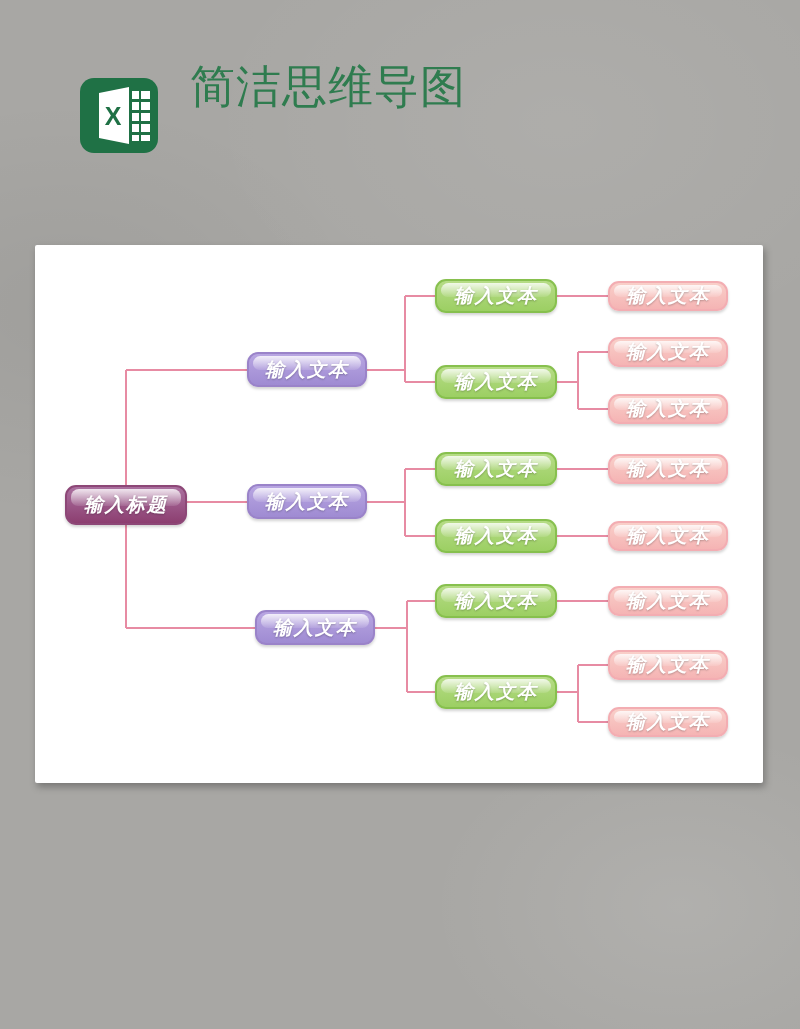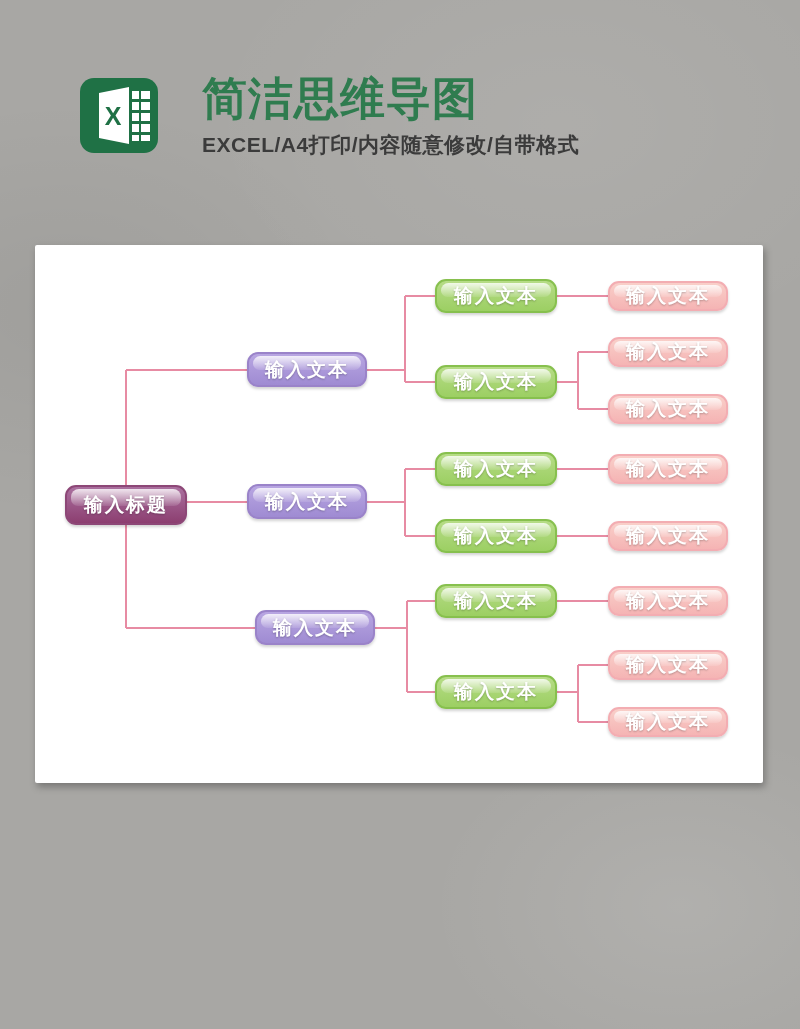--- a/index.html
+++ b/index.html
@@ -8,22 +8,22 @@
     position:relative; width:800px; height:1029px; overflow:hidden;
     background:
       radial-gradient(420px 300px at 85% 88%, rgba(255,255,255,0.10), transparent 60%),
       radial-gradient(500px 350px at 8% 30%, rgba(0,0,0,0.05), transparent 60%),
       radial-gradient(600px 400px at 70% 12%, rgba(255,255,255,0.07), transparent 60%),
       #a8a7a4;
   }
   
   .hdr-icon { position:absolute; left:80px; top:78px; width:78px; height:75px; }
   .hdr-title {
-    position:absolute; left:190px; top:62px; margin:12px;
-    font-size:45px; font-weight:bold; letter-spacing:1px; line-height:1.1;
+    position:absolute; left:190px; top:62px; margin:0;
+    font-size:45px; font-weight:normal; letter-spacing:1px; line-height:1.1;
   }
   .hdr-sub {
     position:absolute; left:202px; top:131px; margin:0;
     font-size:21px; font-weight:600; color:#3b3b3b; letter-spacing:0.5px;
   }
   
   .canvas {
     position:absolute; left:35px; top:245px; width:728px; height:538px;
     background:#ffffff; border-radius:2px;
     box-shadow:2px 4px 7px rgba(50,50,50,0.40);
@@ -32,20 +32,21 @@
   
   .node {
     position:absolute; border-radius:11px; border:2px solid transparent;
     box-sizing:border-box; display:flex; align-items:center; justify-content:center;
     box-shadow:0 2px 3px rgba(0,0,0,0.18);
   }
   .node .node-label {
     position:relative; z-index:2; color:#ffffff; font-weight:bold;
     font-size:19px; letter-spacing:2px; white-space:nowrap;
     text-shadow:0 1px 2px rgba(0,0,0,0.25);
+    font-style:italic;
   }
   .node .gloss {
     position:absolute; z-index:1; left:4px; right:4px; top:2px; height:46%;
     border-radius:8px 8px 7px 7px;
     background:linear-gradient(180deg, rgba(255,255,255,0.82), rgba(255,255,255,0.10));
   }
 </style>
 </head>
 <body>
 
@@ -61,21 +62,20 @@
     <rect x="52" y="35" width="7" height="8" fill="#ffffff"></rect>
     <rect x="61" y="35" width="9" height="8" fill="#ffffff"></rect>
     <rect x="52" y="46" width="7" height="8" fill="#ffffff"></rect>
     <rect x="61" y="46" width="9" height="8" fill="#ffffff"></rect>
     <rect x="52" y="57" width="7" height="6" fill="#ffffff"></rect>
     <rect x="61" y="57" width="9" height="6" fill="#ffffff"></rect>
     <text x="33" y="47" font-size="25" font-weight="bold" fill="#1f7145" text-anchor="middle" font-family="Liberation Sans, DejaVu Sans, sans-serif">X</text>
   </svg>
 
   <h1 class="hdr-title" style="color: rgb(47, 124, 79);">简洁思维导图</h1>
-  <p class="hdr-sub" style="color: rgb(59, 59, 59);">EXCEL/A4打印/内容随意修改/自带格式</p>
 
   <div class="canvas">
     <svg class="edges" xmlns="http://www.w3.org/2000/svg">
         <polyline points="91,125 91,383" fill="none" stroke="#e78ba3" stroke-width="2"></polyline>
         <polyline points="91,125 212,125" fill="none" stroke="#e78ba3" stroke-width="2"></polyline>
         <polyline points="152,257 212,257" fill="none" stroke="#e78ba3" stroke-width="2"></polyline>
         <polyline points="91,383 220,383" fill="none" stroke="#e78ba3" stroke-width="2"></polyline>
         <polyline points="332,125 370,125" fill="none" stroke="#e78ba3" stroke-width="2"></polyline>
         <polyline points="370,51 370,137" fill="none" stroke="#e78ba3" stroke-width="2"></polyline>
         <polyline points="370,51 400,51" fill="none" stroke="#e78ba3" stroke-width="2"></polyline>

